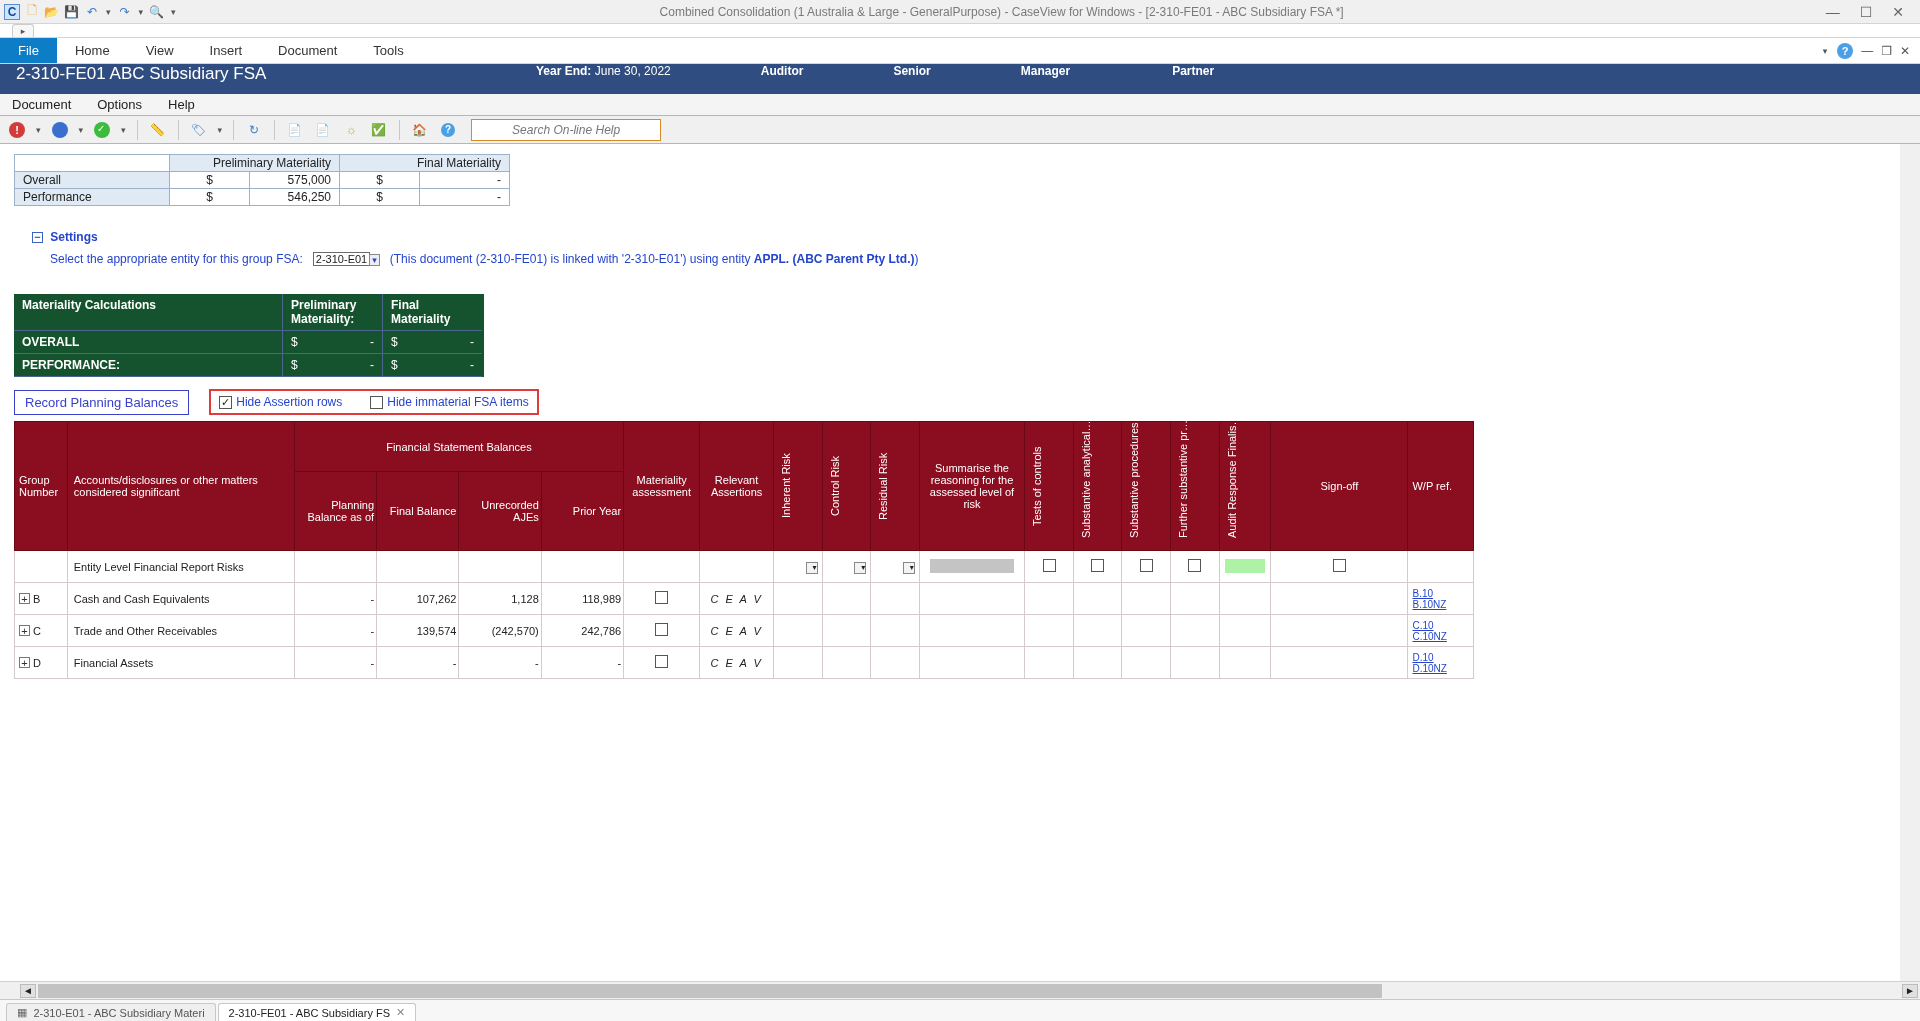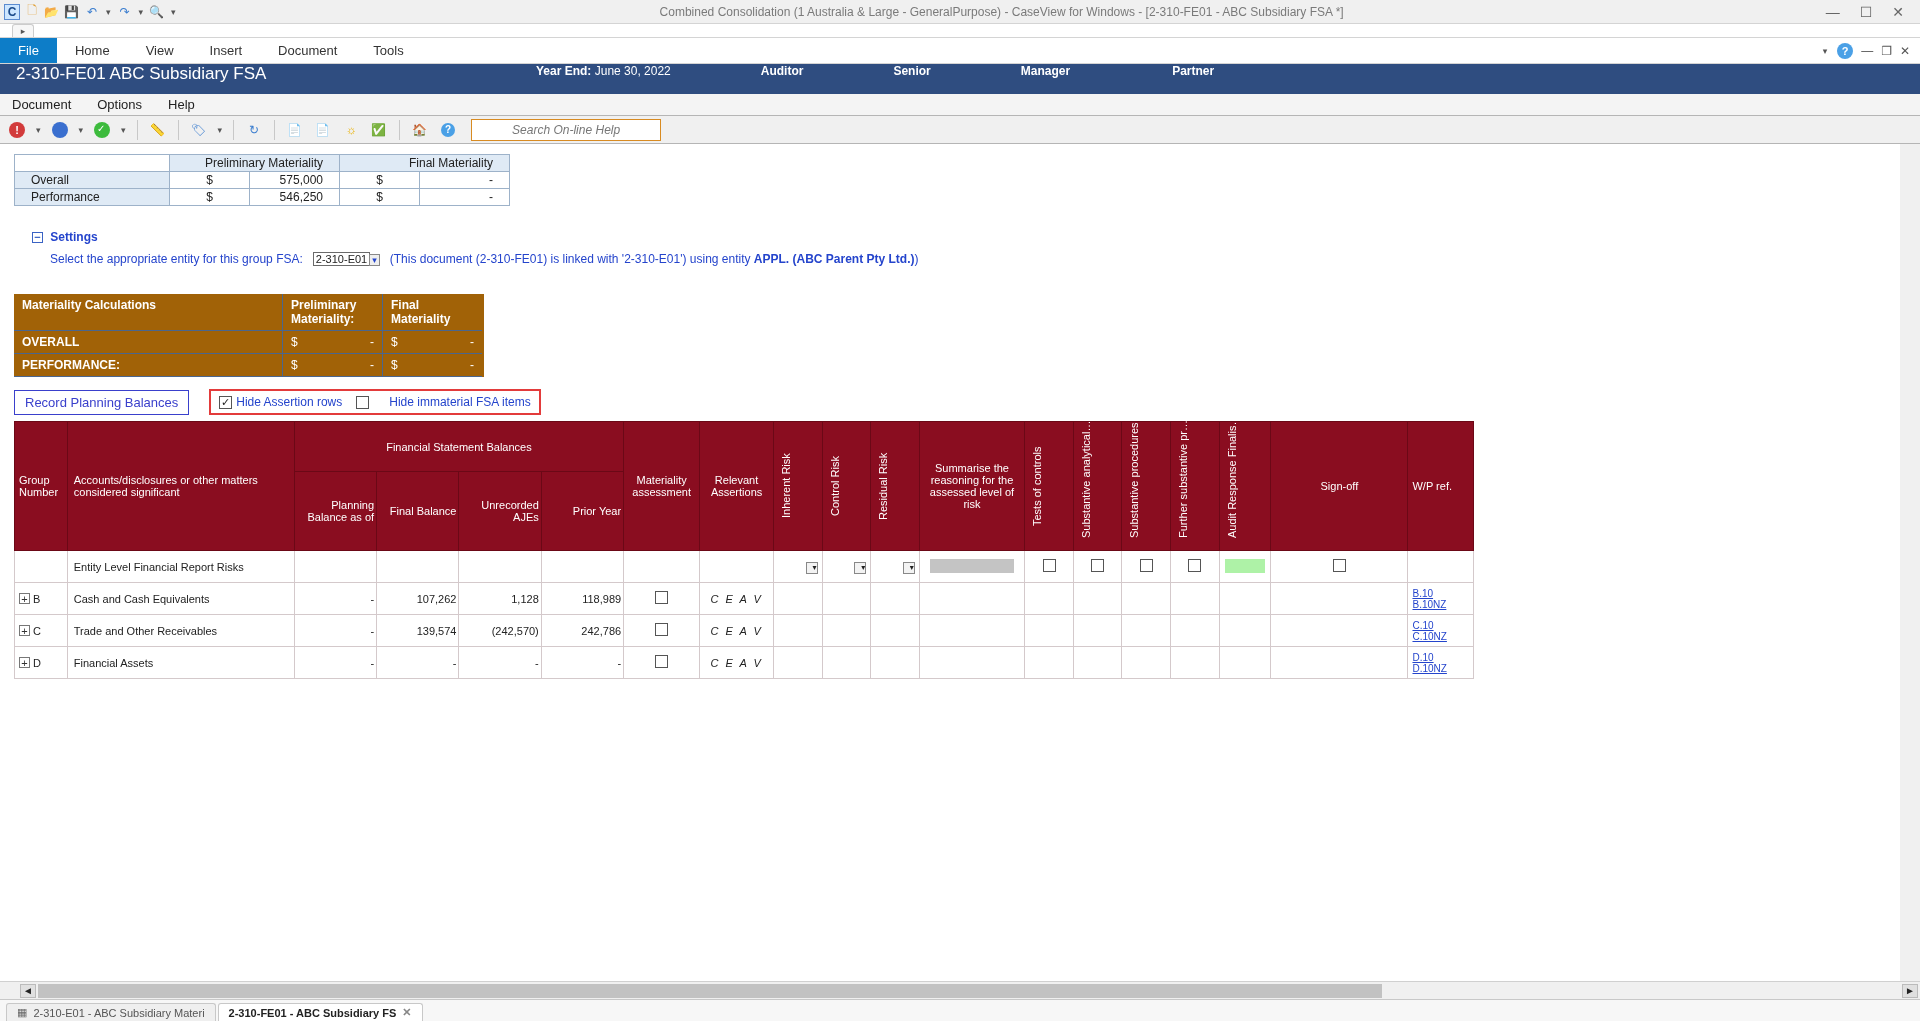--- a/index.html
+++ b/index.html
@@ -129,21 +129,21 @@
   }
   .content-inner { padding:10px 10px 10px 4px; }
   
   .sumtable {
     border-collapse:collapse;
     border:1px solid #9db2c9;
     font-size:12px;
   }
   .sumtable th, .sumtable td {
     border:1px solid #9db2c9;
-    padding:1px 16px;
+    padding:1px 8px;
     text-align:right;
   }
   .sumtable th { background:#dfeaf5; font-weight:normal; }
   .sumtable .rowlabel { background:#dfeaf5; text-align:left; width:155px; }
   .sumtable .curcell { width:80px; text-align:center; }
   .sumtable .valcell { width:90px; }
   
   .settings { margin-top:24px; margin-left:18px; }
   .settings .boxminus {
     width:11px; height:11px; border:1px solid #3a63c4;
@@ -156,21 +156,21 @@
     display:inline-block; border:1px solid #6a6a6a;
     padding:0 2px; font-size:11px; background:#fff;
     color:#222;
   }
   .dd-arrow { display:inline-block; border:1px solid #888; font-size:9px; padding:0 2px; background:#eee; margin-left:-1px; }
   .settings-note { color:#2444cc; }
   .settings-note b { font-weight:bold; }
   
   .matcalc {
     margin-top:28px;
-    background:#a16207; color:#fff;
+    background:#14532d; color:#fff;
     width:470px;
     font-size:12px;
   }
   .matcalc .row { display:flex; }
   .matcalc .c1 { width:268px; padding:4px 8px; border-bottom:1px solid #4a668f; }
   .matcalc .c2, .matcalc .c3 { width:100px; padding:4px 8px; border-left:1px solid #4a668f; border-bottom:1px solid #4a668f; }
   .matcalc .hdr { font-weight:bold; }
   .matcalc .val { display:flex; justify-content:space-between; }
   
   .controls-row { margin-top:12px; display:flex; align-items:flex-end; gap:20px; }
@@ -237,21 +237,21 @@
     height:22px; background:#f7f7f7; border-top:1px solid #c8c8c8;
     display:flex; align-items:flex-end;
     padding-left:6px;
   }
   .doctab {
     border:1px solid #c8c8c8; border-bottom:none;
     border-top-left-radius:3px; border-top-right-radius:3px;
     padding:2px 10px; font-size:11px; background:#efefef; color:#555;
     margin-right:2px; display:flex; align-items:center; gap:6px;
   }
-  .doctab.active { background:#fff; color:#222; font-weight:700; }
+  .doctab.active { background:#fff; color:#222; font-weight:400; }
   .doctab .close-x { font-size:11px; color:#888; }
 </style>
 </head>
 <body>
 
 <div class="titlebar">
   <div class="qat">
     <span class="qat-icon" style="background:#cde6ff;border:1px solid #5b8bd0;color:#1a4a8a;font-weight:bold;">C</span>
     <span class="qat-icon" style="color:#e0a13a;">🗋</span>
     <span class="qat-icon" style="color:#e0a13a;">📂</span>
@@ -424,21 +424,21 @@
     </div>
   </div>
 
   <div class="controls-row">
     <button class="rpbtn">Record Planning Balances</button>
     <div class="redbox">
       <span style="display:flex;align-items:center;gap:4px;">
         <span class="chk on"></span>
         <span class="chklabel">Hide Assertion rows</span>
       </span>
-      <span style="display:flex;align-items:center;gap:20px;">
+      <span style="display:flex;align-items:center;gap:4px;margin-left:14px;">
         <span class="chk"></span>
         <span class="chklabel">Hide immaterial FSA items</span>
       </span>
     </div>
   </div>
 
   <table class="fsatable">
     <thead>
       <tr>
         <th rowspan="2" class="grpcell">Group Number</th>

